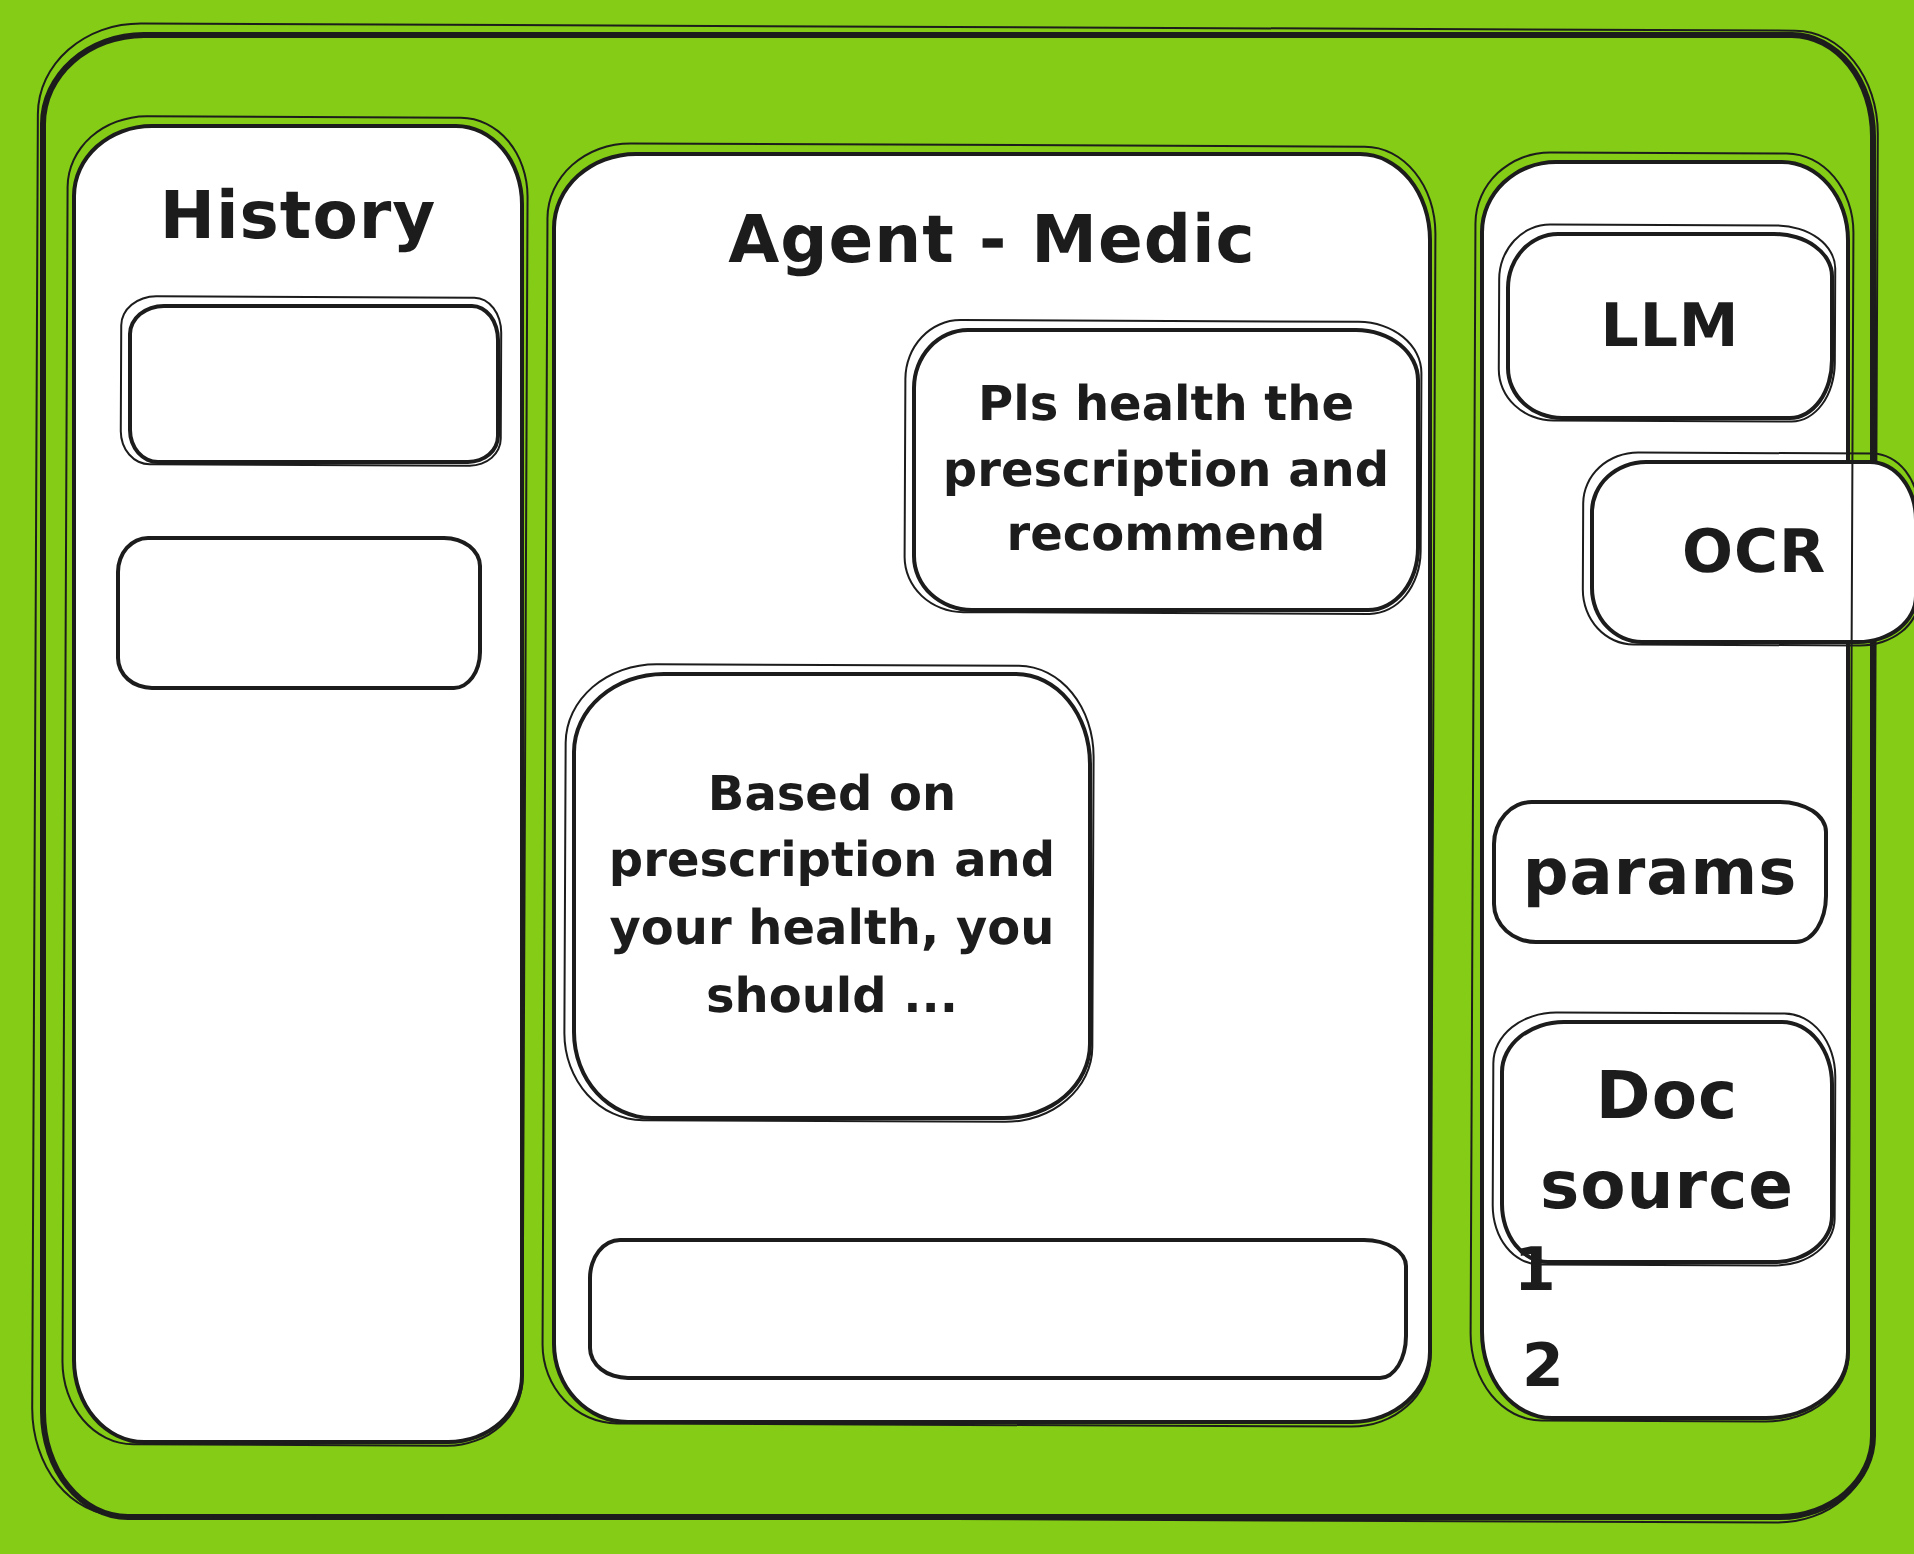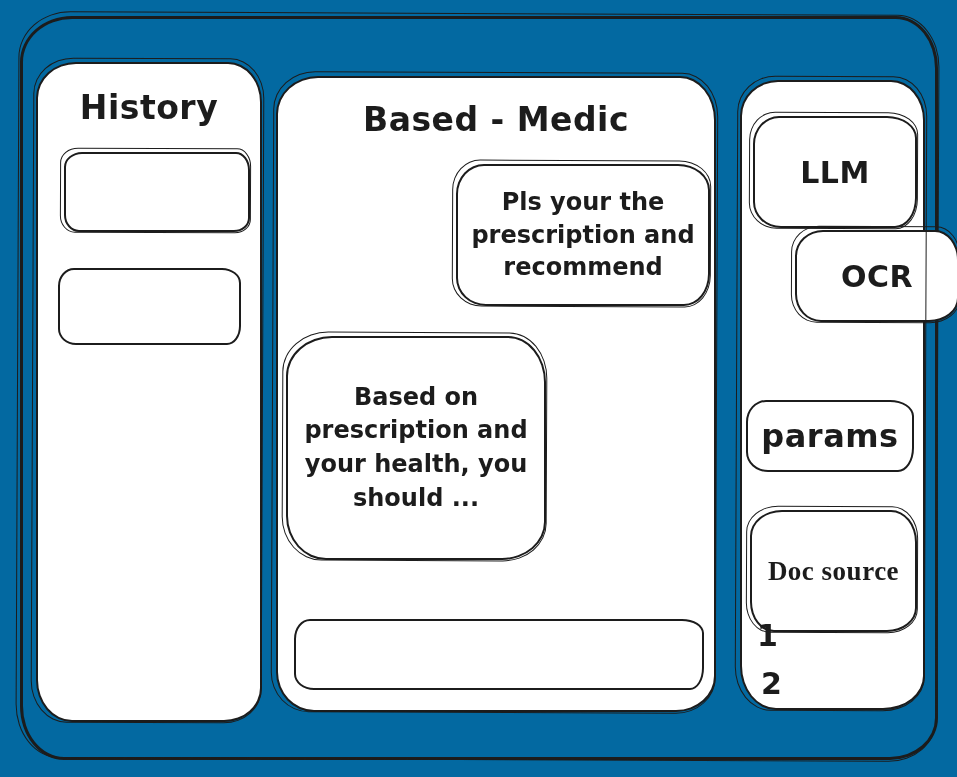--- a/index.html
+++ b/index.html
@@ -5,21 +5,21 @@
   * { margin: 0; padding: 0; box-sizing: border-box; }
   html, body { width: 957px; height: 777px; background: #ffffff; overflow: hidden; }
   body {
     font-family: "DejaVu Sans", "Liberation Sans", sans-serif;
     color: #1c1c1c;
   }
   .canvas {
     position: relative;
     width: 957px;
     height: 777px;
-    background: #0369a1;
+    background: #84cc16;
   }
   
   .sk {
     position: absolute;
     border: 2.8px solid #1c1c1c;
     background: #ffffff;
   }
   
   .sk2::after {
     content: "";
@@ -97,39 +97,38 @@
     outline: none;
   }
 
   
   .tools-panel {
     left: 740px; top: 80px; width: 185px; height: 630px;
     border-radius: 38px 34px 42px 36px / 36px 40px 34px 44px;
   }
   .tool-btn { font-size: 30px; font-weight: bold; letter-spacing: 1px; }
   .llm-btn {
-    left: 11px; top: 34px; width: 164px; height: 112px;
+    left: 11px; top: 34px; width: 164px; height: 94px;
     border-radius: 26px 30px 22px 28px / 28px 22px 30px 26px;
   }
   .ocr-btn {
     left: 11px; top: 148px; width: 164px; height: 92px;
     border-radius: 28px 24px 30px 26px / 26px 30px 24px 28px;
     margin-left: 42px;
   }
   .params-btn {
     left: 4px; top: 318px; width: 168px; height: 72px;
     border-radius: 20px 24px 16px 22px / 22px 16px 24px 20px;
     font-size: 32px;
   }
   .doc-source-btn {
     left: 8px; top: 428px; width: 167px; height: 122px;
     border-radius: 32px 26px 30px 24px / 26px 32px 24px 30px;
-    font-size: 27px; line-height: 1.35;
+    font-size: 33px; line-height: 1.35;
     padding: 4px 14px;
-    font-family: Liberation Serif, serif;
   }
   .doc-item {
     position: absolute;
     font-size: 30px; font-weight: bold;
   }
   .doc-item-1 { left: 15px; top: 536px; }
   .doc-item-2 { left: 19px; top: 584px; }
 </style>
 </head>
 <body>
@@ -138,24 +137,24 @@
 
   <div class="sk sk2 outer-frame"></div>
 
   <div class="sk sk2 history-panel">
     <div class="label history-title">History</div>
     <div class="sk sk2 history-item-1"></div>
     <div class="sk history-item-2"></div>
   </div>
 
   <div class="sk sk2 main-panel">
-    <div class="label chat-title">Based - Medic</div>
+    <div class="label chat-title">Agent - Medic</div>
 
     <div class="sk sk2 center-flex user-bubble">
-      <span>Pls your the prescription and recommend</span>
+      <span>Pls health the prescription and recommend</span>
     </div>
 
     <div class="sk sk2 center-flex agent-bubble">
       <span>Based on prescription and your health, you should ...</span>
     </div>
 
     <input class="sk sk2 message-input" type="text" value="" style="">
   </div>
 
   <div class="sk sk2 tools-panel">

